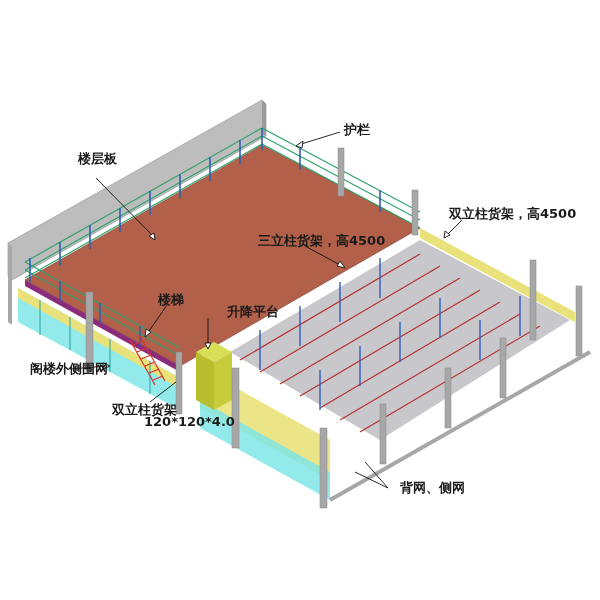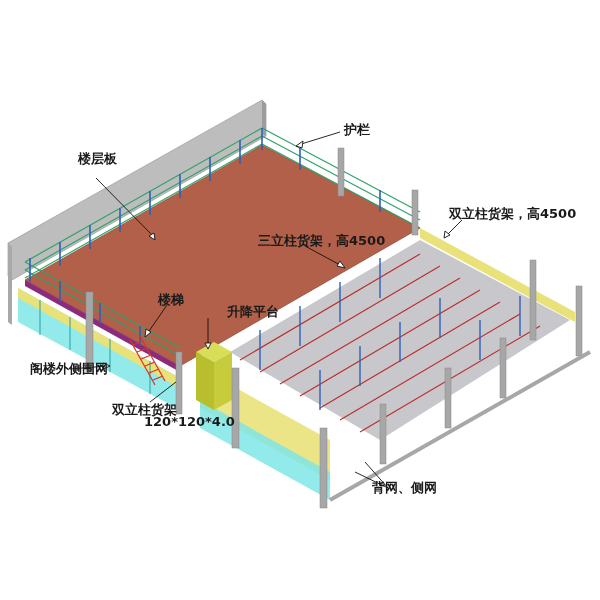--- a/index.html
+++ b/index.html
@@ -152,14 +152,14 @@
 
   <span class="label" style="left:344px;top:124px;">护栏</span>
   <span class="label" style="left:78px;top:153px;">楼层板</span>
   <span class="label" style="left:449px;top:208px;">双立柱货架，高4500</span>
   <span class="label" style="left:258px;top:235px;">三立柱货架，高4500</span>
   <span class="label" style="left:158px;top:294px;">楼梯</span>
   <span class="label" style="left:191px;top:306px;margin-left:36px;">升降平台</span>
   <span class="label" style="left:6px;top:363px;padding-left:24px;">阁楼外侧围网</span>
   <span class="label" style="left:112px;top:404px;">双立柱货架</span>
   <span class="label" style="left:112px;top:416px;margin-left:32px;">120*120*4.0</span>
-  <span class="label" style="left:372px;top:482px;">背网、侧网</span>
+  <span class="label" style="left:400px;top:482px;">背网、侧网</span>
 </div>
 
 </body></html>

